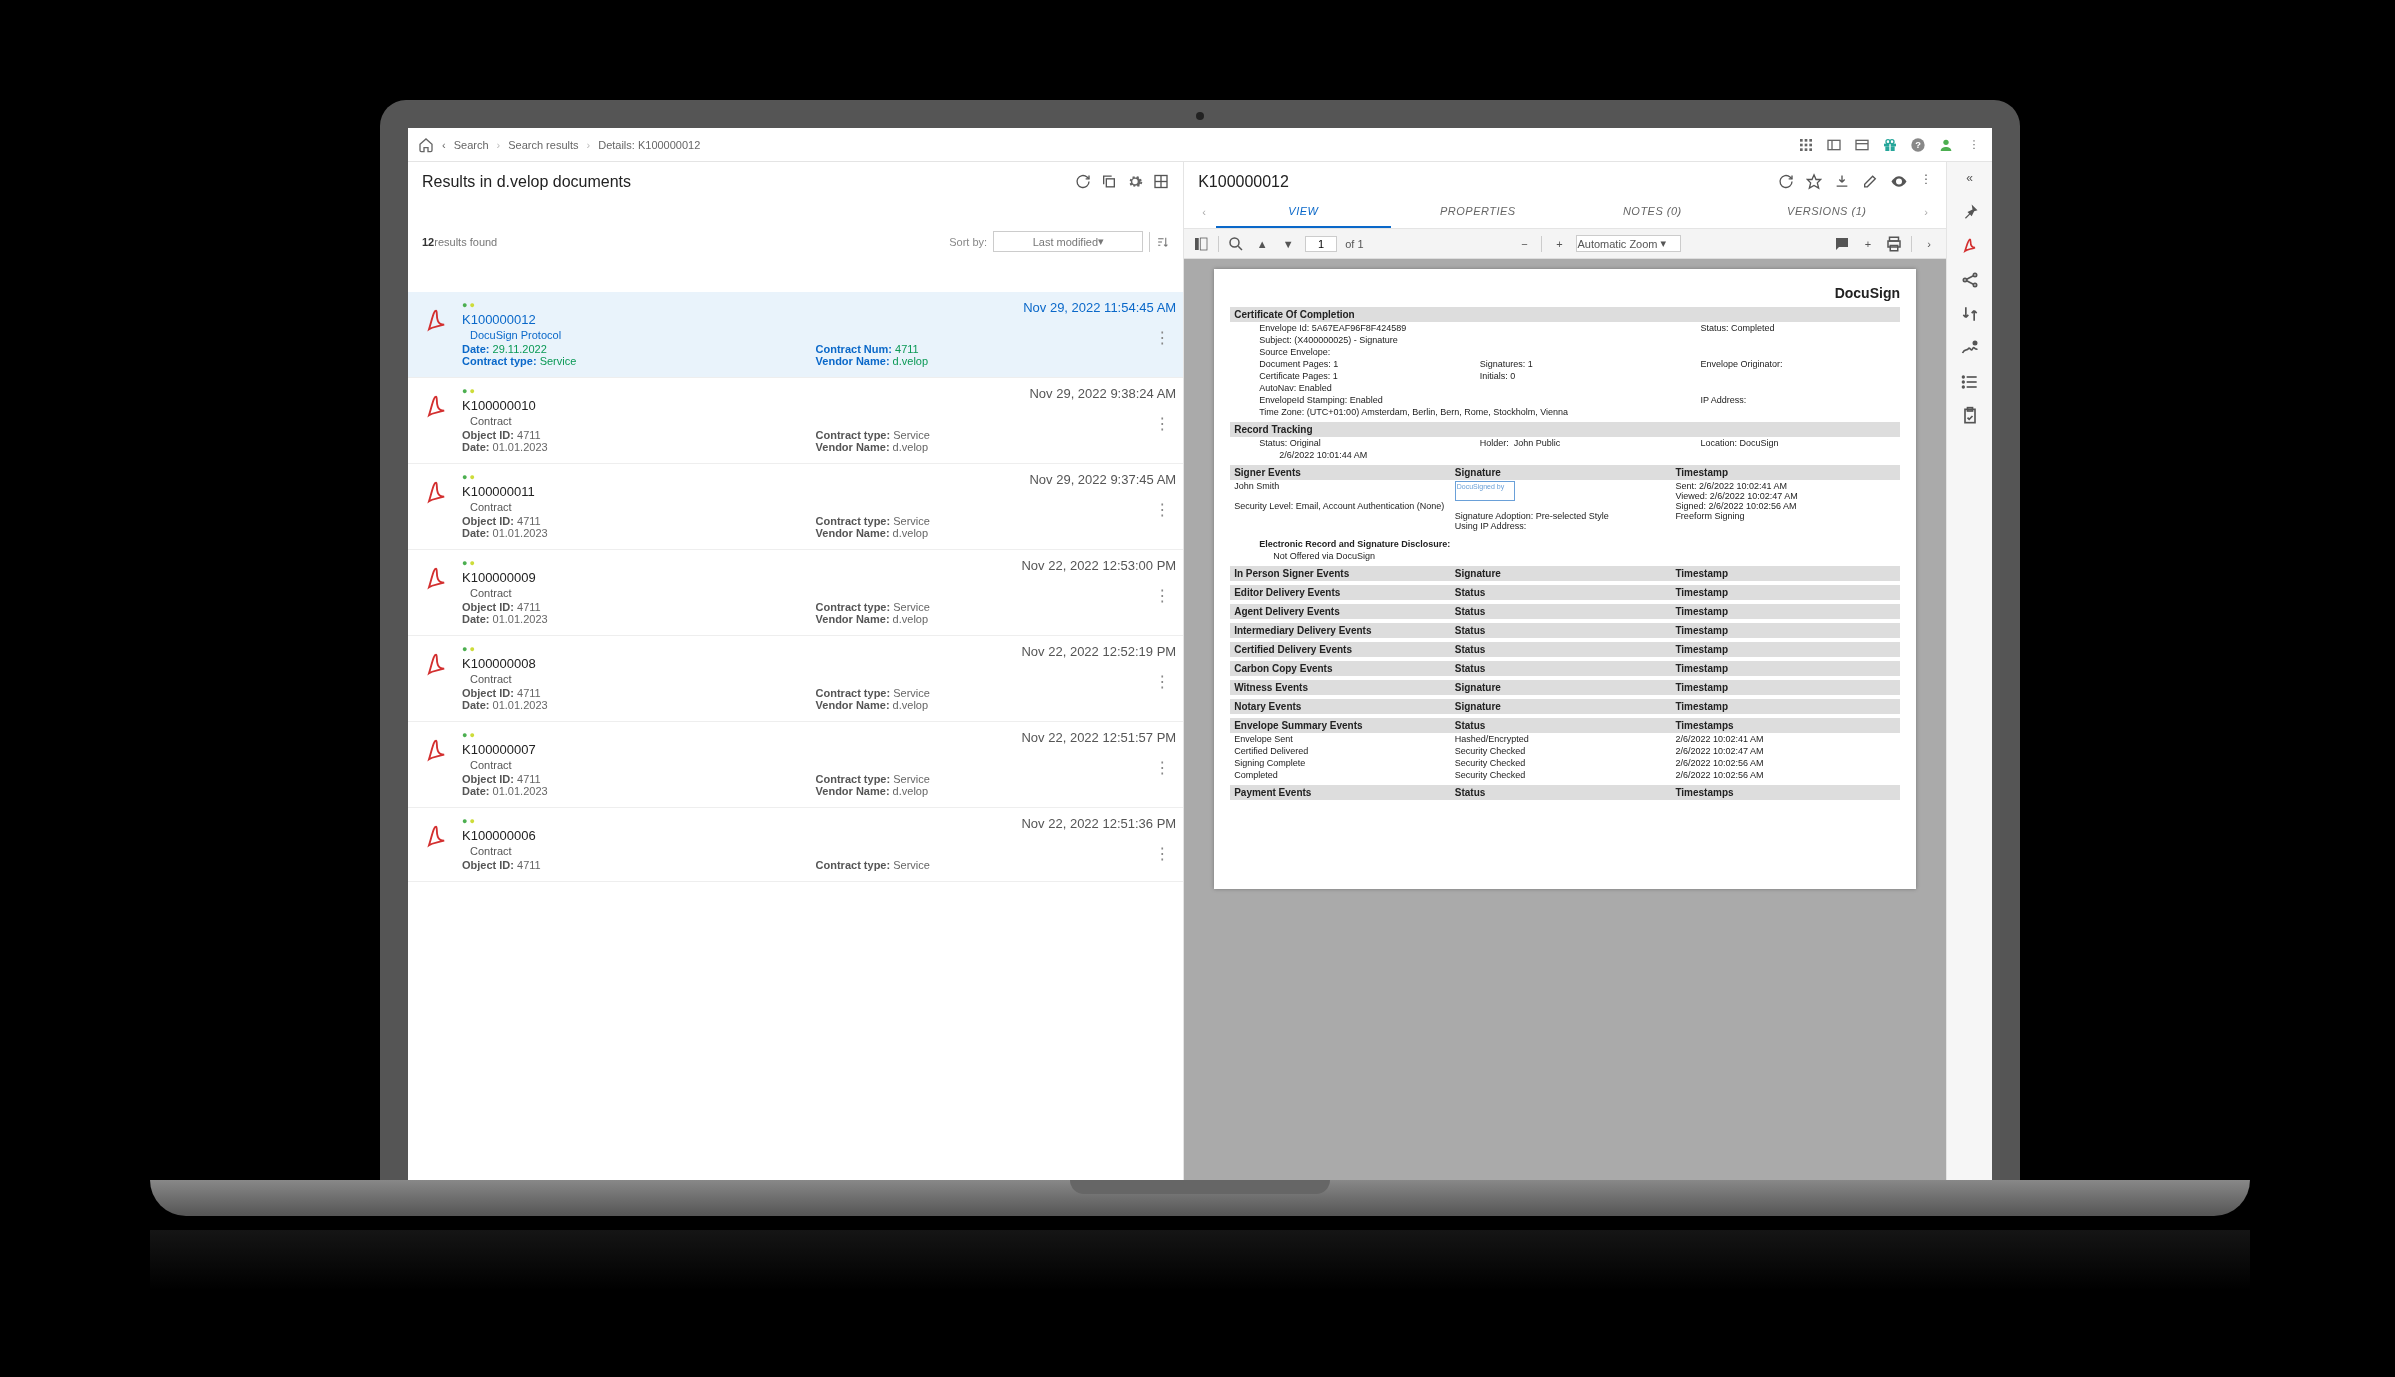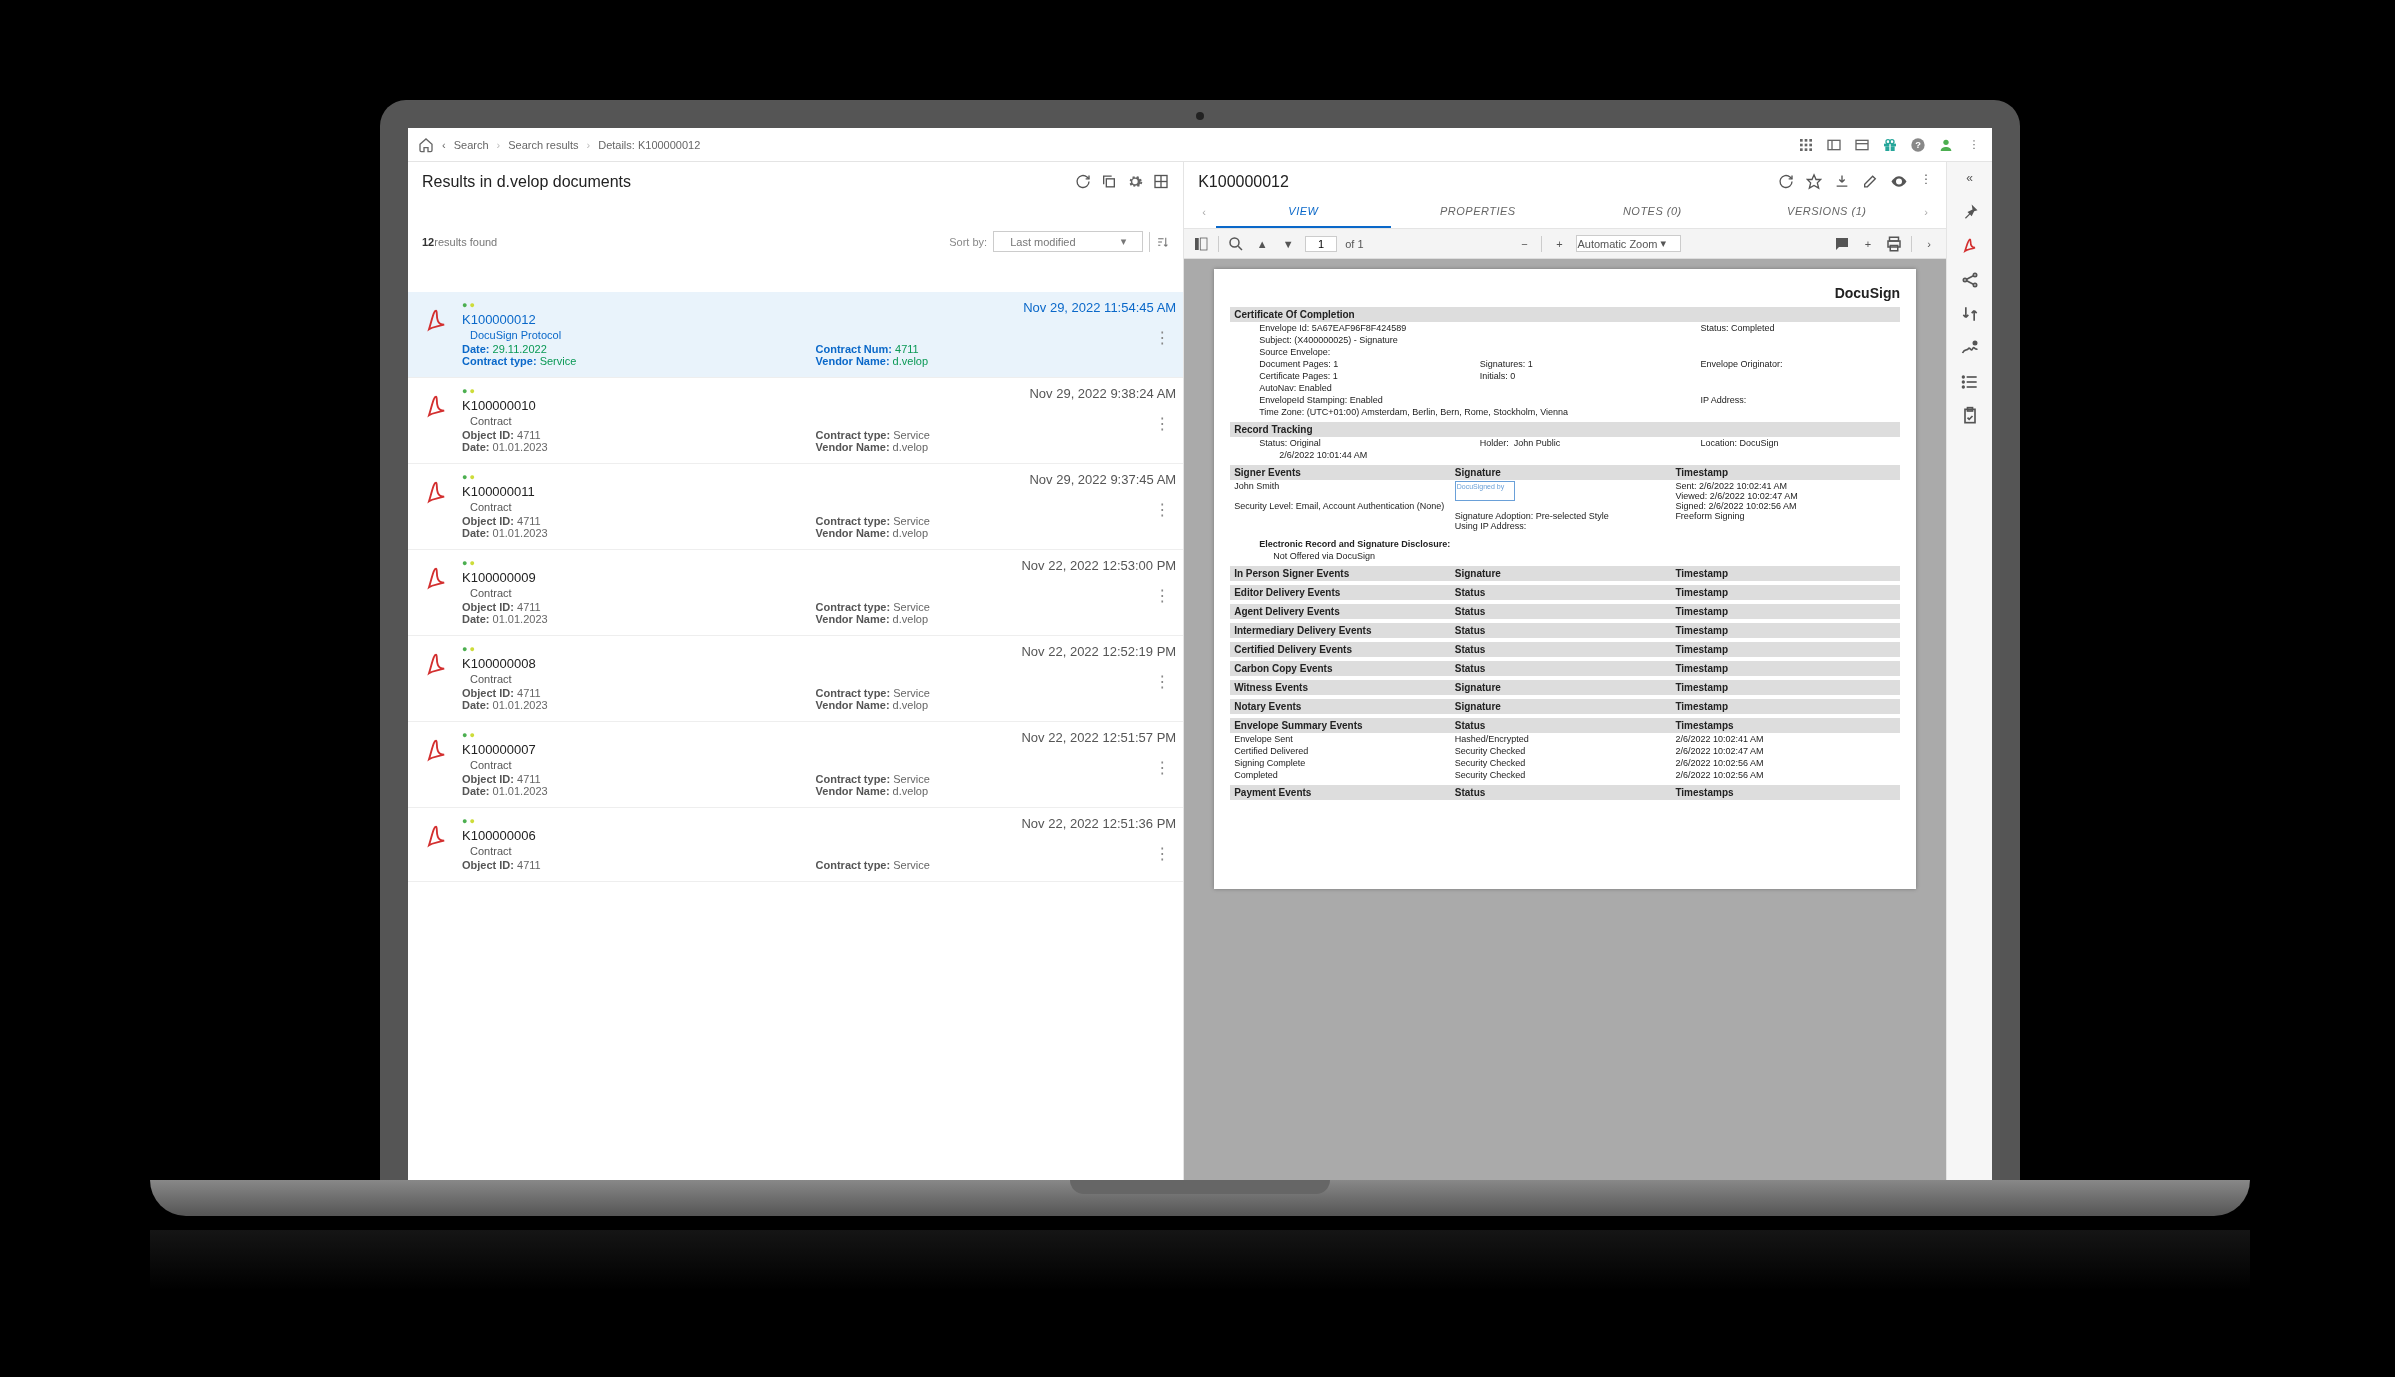--- a/index.html
+++ b/index.html
@@ -81,21 +81,21 @@
   .rail-icon { width:20px; height:20px; color:#555; cursor:pointer; display:flex; align-items:center; justify-content:center; }
 
   .left-header { padding: 10px 14px 4px; display:flex; align-items:center; }
   .left-title { font-size: 16px; color:#222; flex:1; }
   .left-header-icons { display:flex; gap:10px; color:#555; }
   .left-header-icons span { cursor:pointer; }
   .count-row { padding: 4px 14px 8px; display:flex; align-items:center; font-size:11px; color:#777; }
   .count-row .count { font-weight:600; color:#333; }
   .count-row .spacer { flex:1; }
   .sort-label { color:#888; margin-right:6px; }
-  .sort-select { border:1px solid #ccc; padding:3px 16px; min-width:150px; display:flex; align-items:center; justify-content:space-between; background:#fff; cursor:pointer; font-size:11px; }
+  .sort-select { border:1px solid #ccc; padding:3px 16px; min-width:150px; display:flex; align-items:center; justify-content:center; background:#fff; cursor:pointer; font-size:11px; }
   .sort-icon { width:20px; height:20px; margin-left:6px; display:flex; align-items:center; justify-content:center; border-left:1px solid #ccc; padding-left:6px; cursor:pointer; }
 
   .results-list { flex:1; overflow-y:auto; }
   .result-item { border-bottom:1px solid #eee; padding:8px 14px 10px 14px; display:flex; gap:12px; position:relative; }
   .result-item.selected { background:#e9f3fb; }
   .pdf-ic { width:28px; height:28px; flex-shrink:0; margin-top:6px; }
   .ri-body { flex:1; }
   .ri-dots { position:absolute; top:36px; right:14px; color:#888; cursor:pointer; font-size:16px; letter-spacing:-1px; }
   .ri-time { position:absolute; top:8px; right:7px; font-size:13px; color:#555; }
   .result-item.selected .ri-time { color:#0a68c9; }

